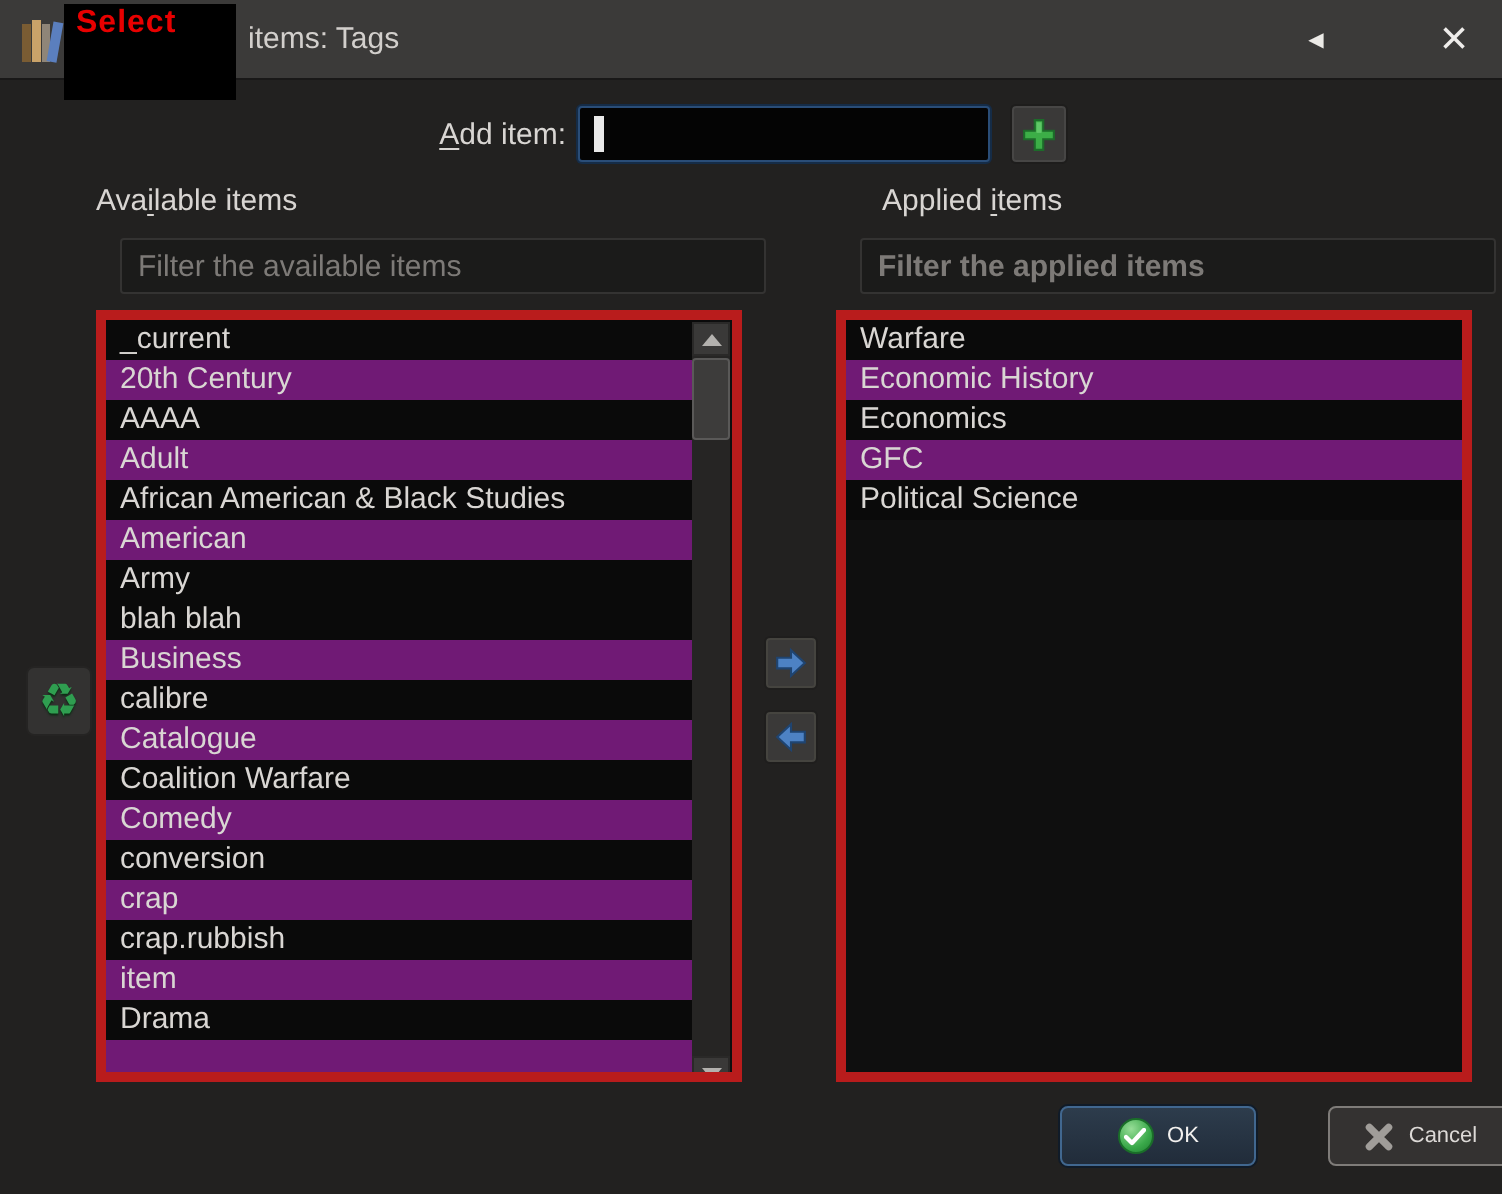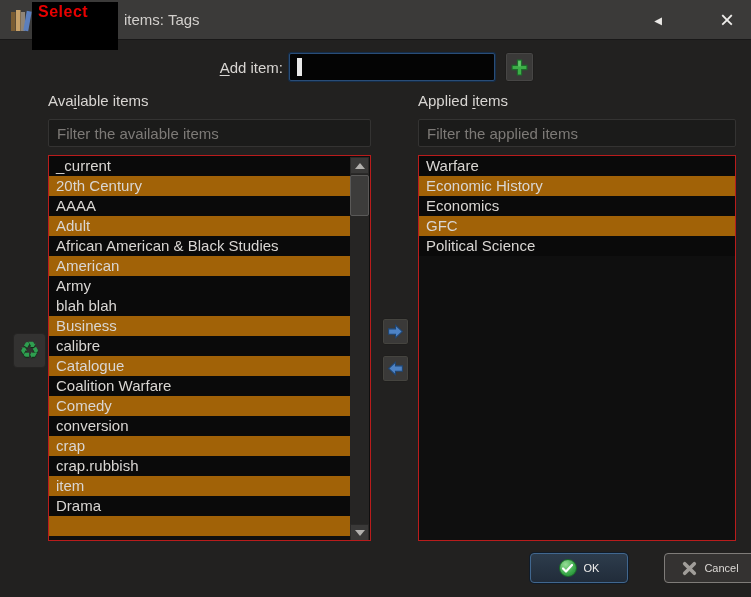--- a/index.html
+++ b/index.html
@@ -59,42 +59,43 @@
   }
   .add-btn {
     position:absolute; left:505px; top:52px; width:29px; height:30px;
     background:#3a3938; border:1px solid #1e1d1c; border-radius:3px;
     box-shadow:inset 0 0 0 1px #474645;
     display:flex; align-items:center; justify-content:center; cursor:default;
   }
   
   .panel-label { position:absolute; top:92px; font-size:15px; color:#d8d5d2; }
   .panel-label.left { left:48px; }
-  .panel-label.right { left:418px; }
+  .panel-label.right { left:441px; }
   .filter-input {
     position:absolute; top:119px; height:28px;
     background:#1b1b1a; border:1px solid #343332; border-radius:2px;
     color:#e0ddda; font-size:15px; padding-left:8px; outline:none;
     font-family:"Liberation Sans", sans-serif;
+    margin-left:12px;
   }
   .filter-input::placeholder { color:#7d7a77; opacity:1; }
   .filter-input.left { left:48px; width:323px; }
-  .filter-input.right { left:418px; width:318px; }
+  .filter-input.right { left:418px; width:318px;font-weight:bold; }
   .list {
     position:absolute; top:155px; height:386px;
-    background:#0f0f0f; border:1px solid #b91c1c; overflow:hidden;
+    background:#0f0f0f; border:5px solid #b91c1c; overflow:hidden;
   }
   .list.left { left:48px; width:323px; }
   .list.right { left:418px; width:318px; }
   .row {
     height:20px; line-height:20px; font-size:15px; color:#d9d6d3;
     padding-left:7px; white-space:nowrap; overflow:hidden;
   }
   .row.dark { background:#0a0a0a; }
-  .row.light { background:#a16207; }
+  .row.light { background:#701a75; }
   .list.left .row { width:302px; }
   
   .scrollbar {
     position:absolute; right:1px; top:1px; width:19px; height:384px;
     background:#262524;
   }
   .sb-btn {
     position:absolute; left:0; width:19px; height:17px; background:#3a3938;
     border:1px solid #2a2928; display:flex; align-items:center; justify-content:center;
   }

